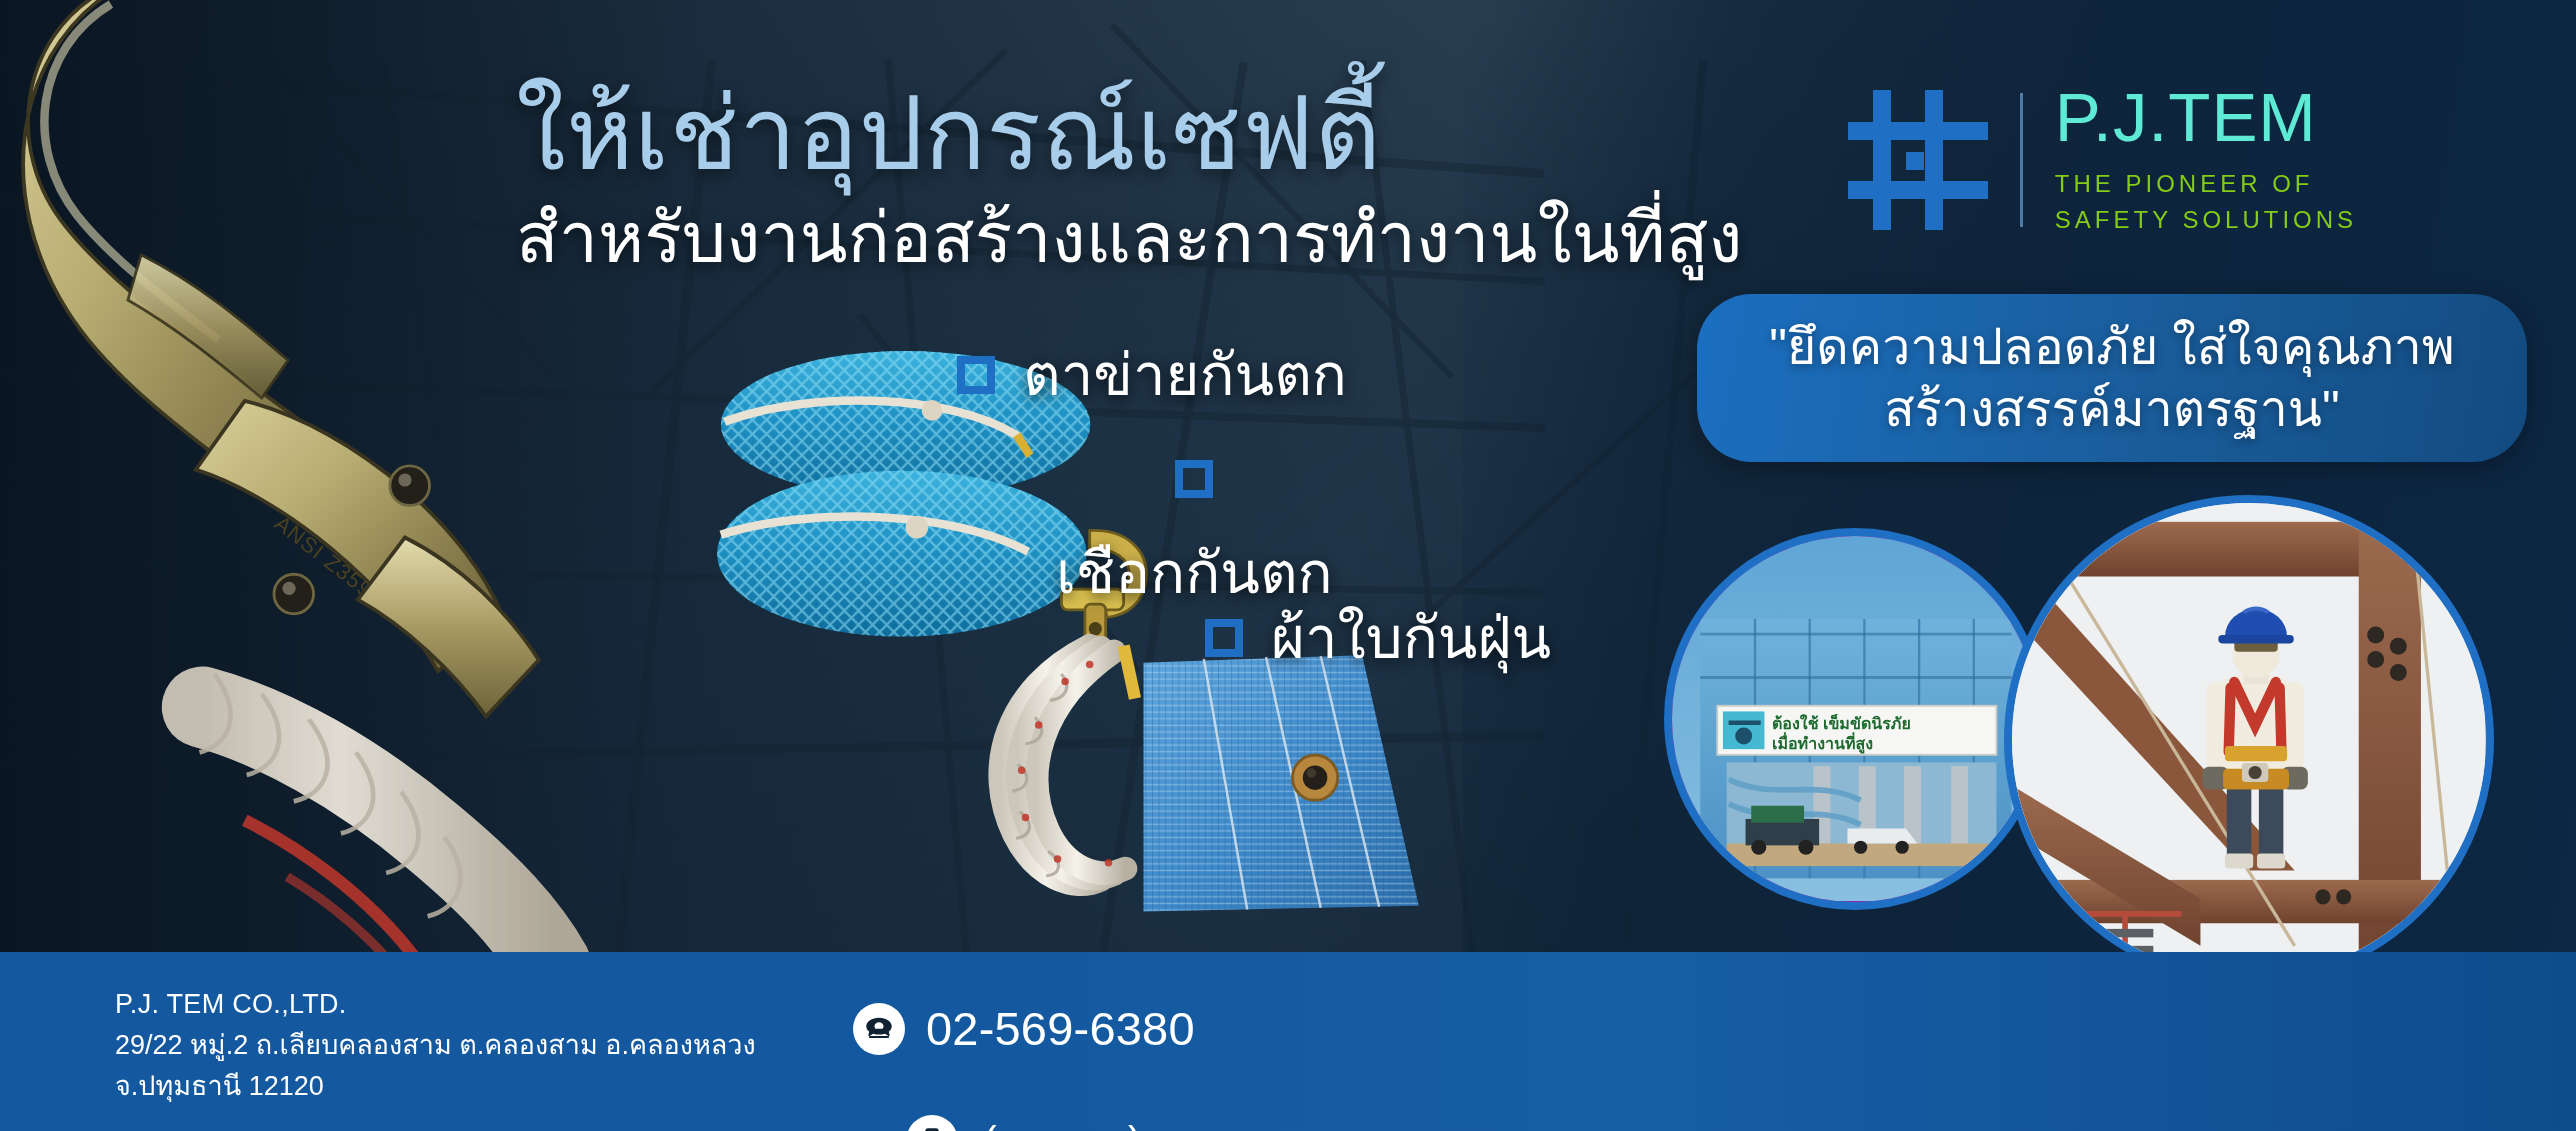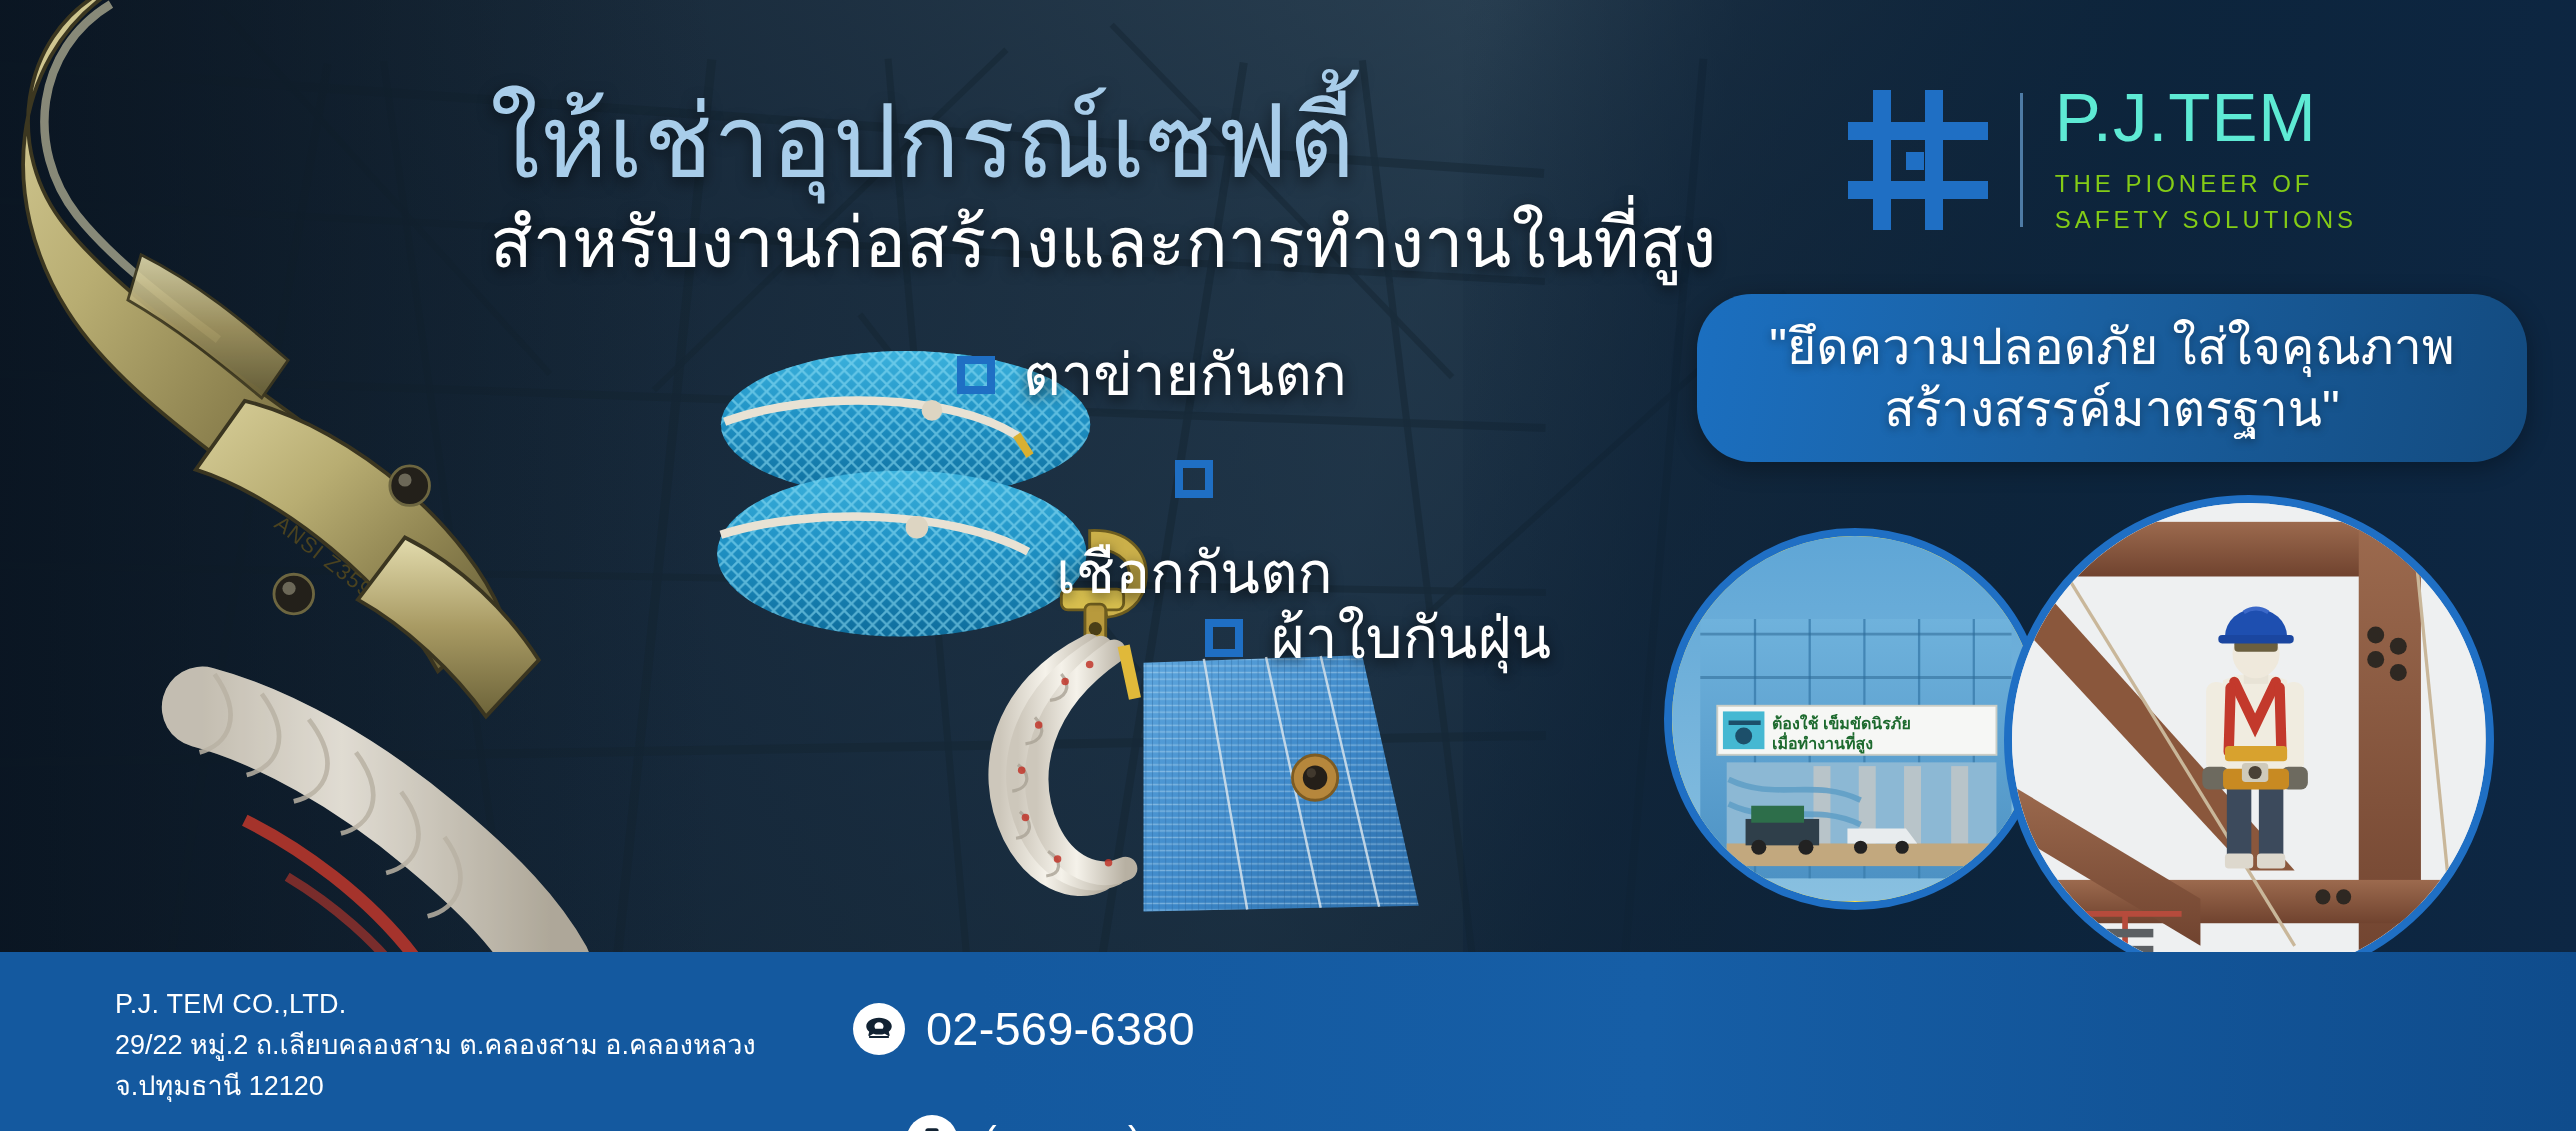--- a/index.html
+++ b/index.html
@@ -32,22 +32,23 @@
   .scrim-left {
     position:absolute; top:0; left:0; width:717px; height:952px;
     background:linear-gradient(90deg, rgba(8,18,30,.72) 0%, rgba(10,22,34,.30) 60%, rgba(10,22,34,0) 100%);
   }
 
   
   .hook-wrap { position:absolute; left:-38px; top:-28px; width:754px; height:999px; }
 
   
   .headline {
-    position:absolute; left:490px; top:87px; width:1263px;
+    position:absolute; left:516px; top:87px; width:1263px;
     z-index:6;
+    font-family:Liberation Mono, monospace;
   }
   .h-main {
     font-size:102px; line-height:1.08; font-weight:400;
     color:#a8cdea; letter-spacing:0.5px;
     text-shadow:0 4.7px 15px rgba(0,0,0,.55);
   }
   .h-sub {
     margin-top:5.7px;
     font-size:70px; line-height:1.16; font-weight:400;
     color:#ffffff;
@@ -91,21 +92,21 @@
     display:flex; align-items:center; justify-content:center; text-align:center;
     z-index:8;
     box-shadow:0 5.7px 24.5px rgba(0,0,0,.32);
   }
   .slogan-txt { font-size:50px; line-height:1.24; color:#fff; font-weight:400; text-shadow:0 2.8px 8.5px rgba(0,0,0,.35); }
 
   
   .circ-small {
     position:absolute; left:1664px; top:528px; width:382px; height:382px;
     border-radius:50%; border:8.5px solid #1f6fc4; overflow:hidden; z-index:7;
-    background:#fde047;
+    background:#a21caf;
   }
   .circ-big {
     position:absolute; left:2004px; top:495px; width:490px; height:490px;
     border-radius:50%; border:8.5px solid #1f6fc4; overflow:hidden; z-index:8;
     background:#d8dde2;
   }
 
   
   .footer {
     position:absolute; left:0; bottom:0; width:2576px; height:179px;

